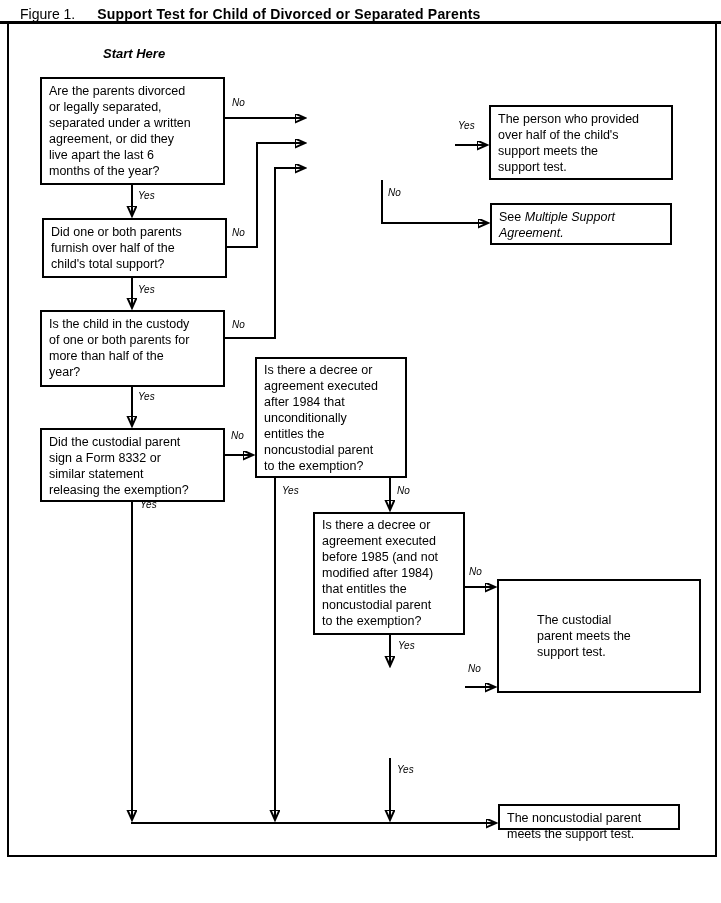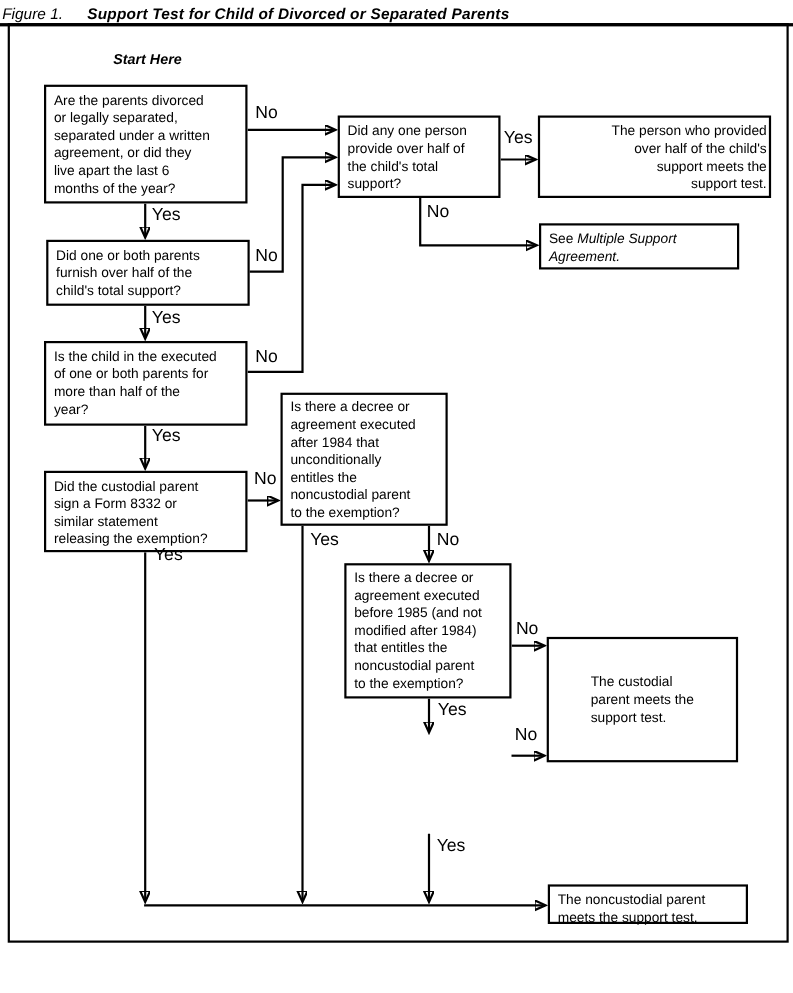--- a/index.html
+++ b/index.html
@@ -3,52 +3,52 @@
 <meta charset="utf-8">
 <style>
   html,body { margin:0; padding:0; background:#fff; }
   body {
     width:721px; height:903px; position:relative; overflow:hidden;
     font-family:"Liberation Sans", sans-serif; color:#000;
     -webkit-font-smoothing:none;
   }
   .canvas { position:absolute; top:0; left:0; width:721px; height:903px; }
 
-  .title-bar { position:absolute; top:2px; left:2px; height:20px; display:flex; align-items:center;font-style:italic; }
+  .title-bar { position:absolute; top:2px; left:20px; height:20px; display:flex; align-items:flex-end; }
   .figure-label { font-size:14px; font-weight:400; }
   .figure-title { font-size:14px; font-weight:700; margin-left:22px; letter-spacing:0.2px; }
 
   .top-rule { position:absolute; top:21px; left:0; width:721px; height:3px; background:#000; }
   .outer-frame { position:absolute; top:21px; left:7px; width:710px; height:836px;
     border:2px solid #000; box-sizing:border-box; background:transparent; }
 
   .start-here { position:absolute; left:103px; top:46px; font-size:13px; font-weight:700; font-style:italic; }
 
   .box { position:absolute; border:2px solid #000; box-sizing:border-box; background:#fff;
     font-size:12.5px; line-height:16px; white-space:pre-line; padding:4px 2px 0 7px; }
   .box .i { font-style:italic; }
 
-  .lbl { position:absolute; font-size:16px; line-height:12px; }
+  .lbl { position:absolute; font-style:italic; font-size:10px; line-height:12px; }
 
   svg.connectors { position:absolute; top:0; left:0; width:721px; height:903px; }
   svg.connectors path { stroke:#000; stroke-width:2; fill:none; }
 
   
   #bx-q1 { left:40px;  top:77px;  width:185px; height:108px; }
   #bx-q2 { left:42px;  top:218px; width:185px; height:60px;  }
   #bx-q3 { left:40px;  top:310px; width:185px; height:77px;  }
   #bx-q4 { left:40px;  top:428px; width:185px; height:74px;  }
   #bx-q5 { left:307px; top:105px; width:148px; height:75px;  }
-  #bx-a1 { left:489px; top:105px; width:212px; height:75px;text-align:right;  }
+  #bx-a1 { left:489px; top:105px; width:184px; height:75px;  }
   #bx-a2 { left:490px; top:203px; width:182px; height:42px;  }
   #bx-q6 { left:255px; top:357px; width:152px; height:121px; padding-top:3px; }
   #bx-q7 { left:313px; top:512px; width:152px; height:123px; padding-top:3px; }
   #bx-q8 { left:313px; top:668px; width:152px; height:90px;  }
-  #bx-a3 { left:497px; top:579px; width:174px; height:114px; display:flex; align-items:center; padding:0 0 0 38px; }
-  #bx-a4 { left:498px; top:804px; width:182px; height:36px;  }
+  #bx-a3 { left:497px; top:579px; width:204px; height:114px; display:flex; align-items:center; padding:0 0 0 38px; }
+  #bx-a4 { left:498px; top:804px; width:182px; height:26px;  }
 </style>
 </head>
 <body>
 
 <div class="canvas">
 
   <div class="title-bar">
     <span class="figure-label">Figure 1.</span>
     <span class="figure-title">Support Test for Child of Divorced or Separated Parents</span>
   </div>
@@ -84,32 +84,28 @@
 
   <div class="box" id="bx-q1">Are the parents divorced
 or legally separated,
 separated under a written
 agreement, or did they
 live apart the last 6
 months of the year?</div>
   <div class="box" id="bx-q2">Did one or both parents
 furnish over half of the
 child's total support?</div>
-  <div class="box" id="bx-q3">Is the child in the executed
+  <div class="box" id="bx-q3">Is the child in the custody
 of one or both parents for
 more than half of the
 year?</div>
   <div class="box" id="bx-q4">Did the custodial parent
 sign a Form 8332 or
 similar statement
 releasing the exemption?</div>
-  <div class="box" id="bx-q5">Did any one person
-provide over half of
-the child's total
-support?</div>
   <div class="box" id="bx-a1">The person who provided
 over half of the child's
 support meets the
 support test.</div>
   <div class="box" id="bx-a2"><span>See </span><span class="i">Multiple Support
 Agreement.</span></div>
   <div class="box" id="bx-q6">Is there a decree or
 agreement executed
 after 1984 that
 unconditionally

